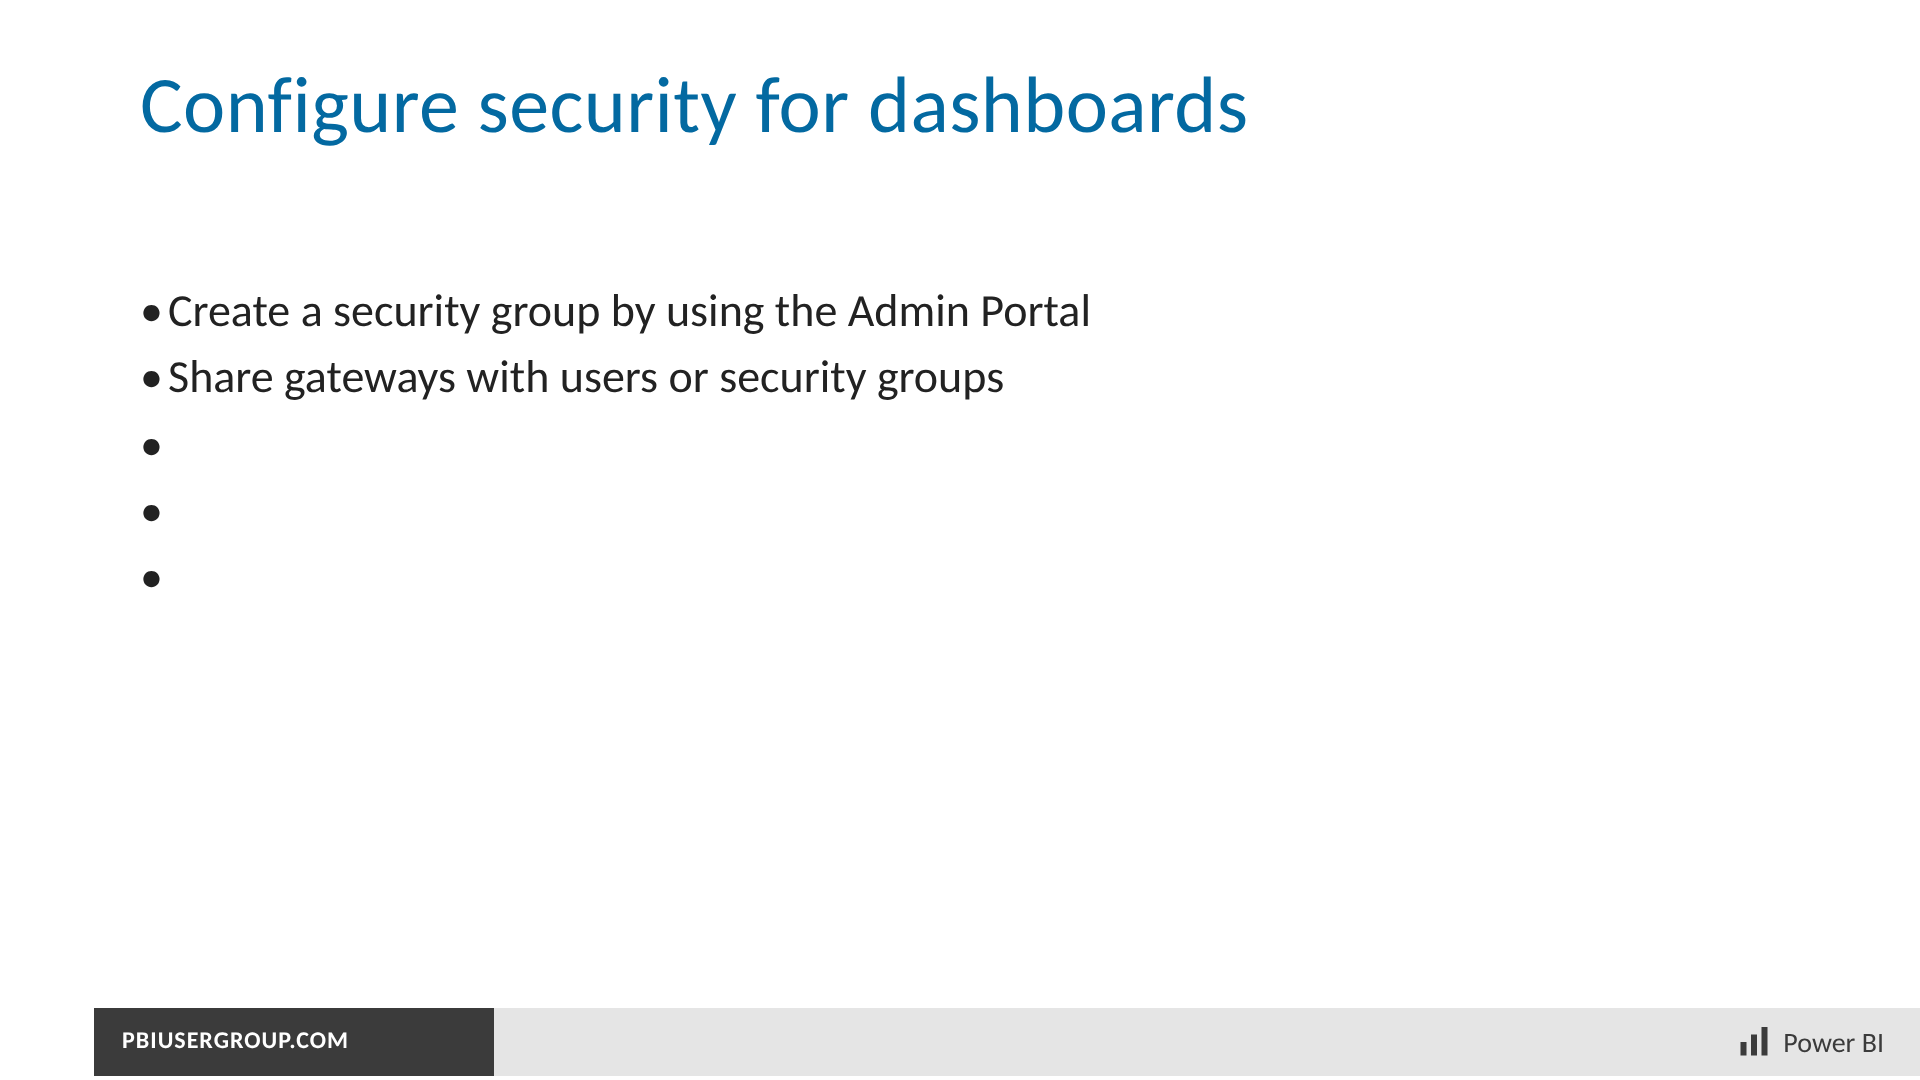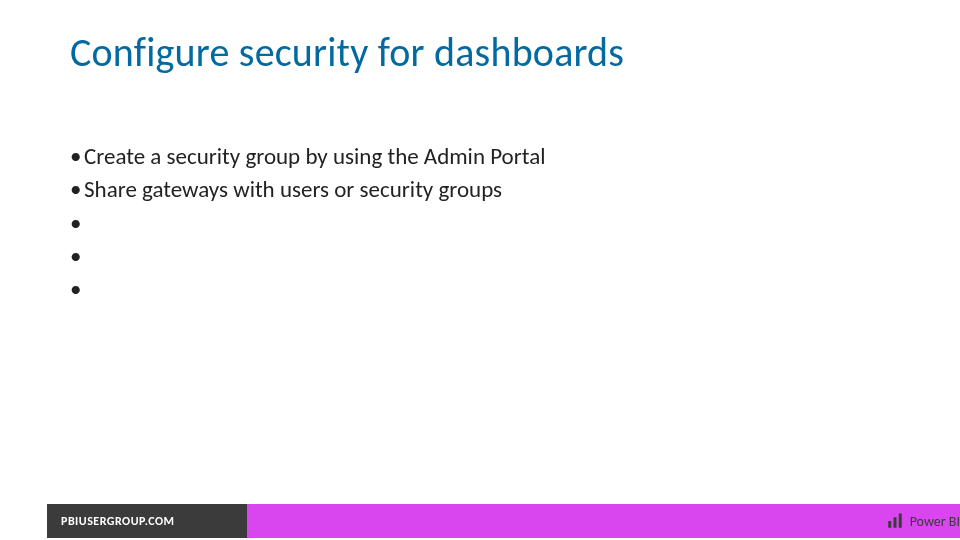--- a/index.html
+++ b/index.html
@@ -6,21 +6,21 @@
   html, body { width: 960px; height: 540px; overflow: hidden; font-family: "Segoe UI", "Calibri", Arial, sans-serif; background: #fff; }
   .slide { position: relative; width: 960px; height: 540px; background: #ffffff; }
   .title { position: absolute; left: 70px; top: 28px; font-size: 40px; font-weight: 400; color: #0369a1; letter-spacing: 0.2px; }
   .body { position: absolute; left: 70px; top: 140px; right: 70px; }
   .bullet-line { display: flex; align-items: flex-start; font-size: 23px; color: #222; line-height: 1.45; }
   .bullet-dot { display: inline-block; width: 14px; flex: 0 0 14px; }
   .bullet-text { }
   .footer { position: absolute; left: 0; right: 0; bottom: 0; height: 36px; margin-left: 47px; }
   .footer-dark { position: absolute; left: 0; top: 0; width: 200px; height: 34px; background: #3b3b3b; display: flex; align-items: center; padding-left: 14px; }
   .footer-dark-text { color: #ffffff; font-size: 12px; font-weight: 700; letter-spacing: 0.5px; }
-  .footer-yellow { position: absolute; left: 200px; right: 0; top: 0; height: 34px; background: #d946ef; display: flex; align-items: center; justify-content: flex-end; gap: 8px; }
+  .footer-yellow { position: absolute; left: 200px; right: 0; top: 0; height: 34px; background: #e5e5e5; display: flex; align-items: center; justify-content: flex-end; padding-right: 18px; gap: 8px; }
   .pbi-logo { display: flex; align-items: center; gap: 6px; }
   .pbi-icon { width: 18px; height: 18px; }
   .pbi-text { color: #3b3b3b; font-size: 14px; font-weight: 400; }
 </style>
 </head>
 <body>
 
 <div class="slide">
 
   <div class="title">Configure security for dashboards</div>

